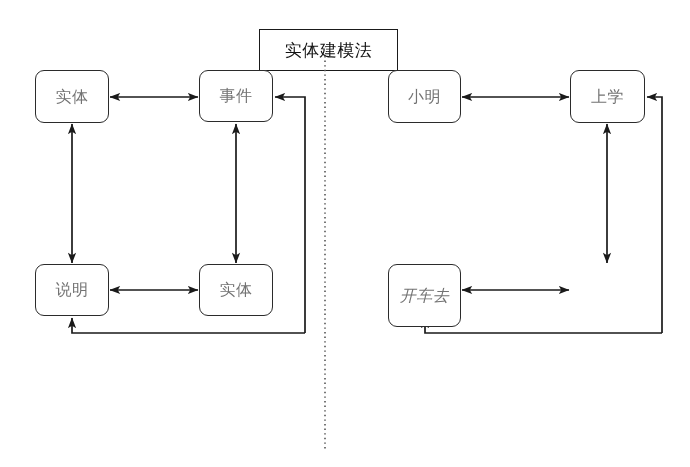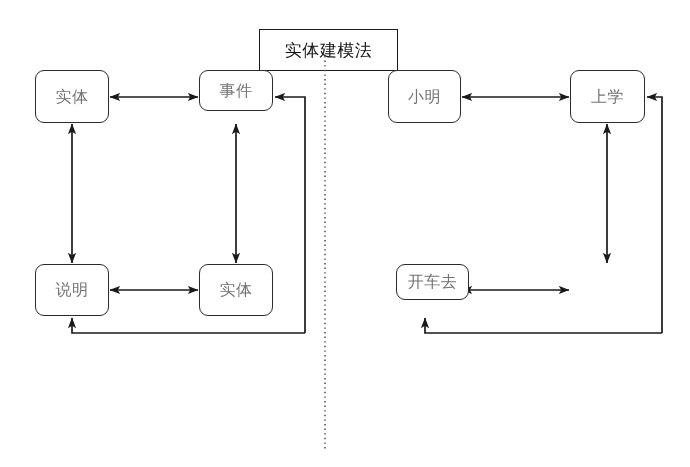--- a/index.html
+++ b/index.html
@@ -107,26 +107,26 @@
 
     <line class="edge" x1="607" y1="263" x2="607" y2="124" marker-start="url(#arrowStart)" marker-end="url(#arrowEnd)"></line>
 
     <path class="edge" d="M662,333 L662,97 L647,97" marker-end="url(#arrowEnd)"></path>
 
     <path class="edge" d="M662,333 L425,333 L425,318" marker-end="url(#arrowEnd)"></path>
   </svg>
 
   <div class="node" style="left:35px;  top:70px;  width:74px; height:53px;">实体</div>
 
-  <div class="node" style="left:199px; top:70px;  width:74px; height:41px;">事件</div>
+  <div class="node" style="left:199px; top:70px;  width:74px; height:52px;">事件</div>
 
   <div class="node" style="left:35px;  top:264px; width:74px; height:52px;">说明</div>
 
   <div class="node" style="left:199px; top:264px; width:74px; height:52px;">实体</div>
 
   <div class="node" style="left:570px; top:70px;  width:75px; height:53px;">上学</div>
 
   <div class="node" style="left:388px; top:70px;  width:73px; height:53px;">小明</div>
 
-  <div class="node" style="left:396px; top:264px; width:73px; height:36px;">开车去</div>
+  <div class="node" style="left:388px; top:264px; width:73px; height:63px;font-style:italic;">开车去</div>
 
 
 </div>
 
 </body></html>

